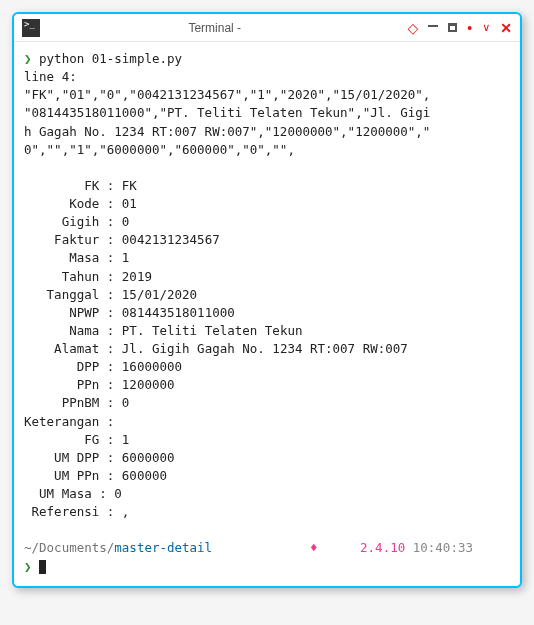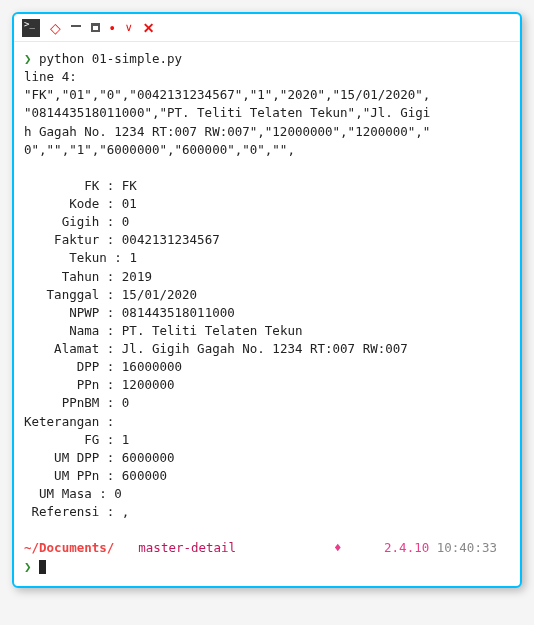--- a/index.html
+++ b/index.html
@@ -63,22 +63,22 @@
   .term {
     font-family: "DejaVu Sans Mono", "Menlo", "Consolas", monospace;
     font-size: 12.5px;
     line-height: 1.45;
     padding: 8px 10px 10px 10px;
     white-space: pre;
     color: #222;
     overflow: hidden;
   }
   .green { color: #2e8b2e; font-weight: bold; }
-  .cyan  { color: #ef4444; font-weight: bold; }
-  .purple{ color: #be185d; margin-left: 24px; }
+  .cyan  { color: #737373; }
+  .purple{ color: #0369a1; }
   .pink  { color: #e83e8c; margin-left: 35px; }
   .gray  { color: #888; }
   .cursor {
     display: inline-block;
     width: 7px;
     height: 14px;
     background: #222;
     vertical-align: text-bottom;
   }
   .diamond {
@@ -86,41 +86,42 @@
   }
 </style>
 </head>
 <body>
 
 <div class="window">
   <div class="titlebar">
     <div class="app-icon">
       <span class="app-icon-inner">&gt;_</span>
     </div>
+    <div class="title">Terminal -</div>
     <div class="win-btns">
       <span class="win-btn btn-pin">◇</span>
       <span class="win-btn btn-min"></span>
       <span class="win-btn btn-max"></span>
       <span class="win-btn btn-dot">•</span>
       <span class="win-btn btn-down">∨</span>
       <span class="win-btn btn-close">✕</span>
     </div>
   </div>
   <div class="term"><span class="green">❯</span> <span>python 01-simple.py</span>
 <span>line 4:</span>
 <span>"FK","01","0","0042131234567","1","2020","15/01/2020",</span>
 <span>"081443518011000","PT. Teliti Telaten Tekun","Jl. Gigi</span>
 <span>h Gagah No. 1234 RT:007 RW:007","12000000","1200000","</span>
 <span>0","","1","6000000","600000","0","",</span>
 
 <span>        FK</span> : <span>FK</span>
 <span>      Kode</span> : <span>01</span>
 <span>     Gigih</span> : <span>0</span>
 <span>    Faktur</span> : <span>0042131234567</span>
-<span>      Tekun</span> : <span>1</span>
+<span>      Masa</span> : <span>1</span>
 <span>     Tahun</span> : <span>2019</span>
 <span>   Tanggal</span> : <span>15/01/2020</span>
 <span>      NPWP</span> : <span>081443518011000</span>
 <span>      Nama</span> : <span>PT. Teliti Telaten Tekun</span>
 <span>    Alamat</span> : <span>Jl. Gigih Gagah No. 1234 RT:007 RW:007</span>
 <span>       DPP</span> : <span>16000000</span>
 <span>       PPn</span> : <span>1200000</span>
 <span>     PPnBM</span> : <span>0</span>
 <span>Keterangan</span> : <span></span>
 <span>        FG</span> : <span>1</span>

